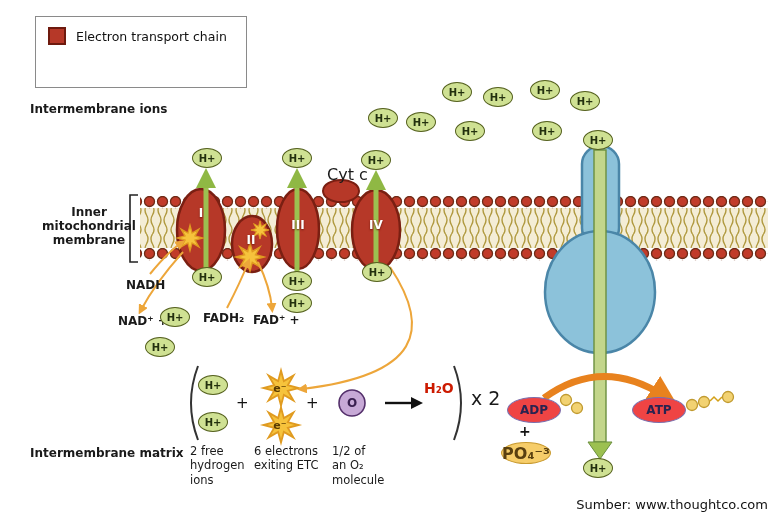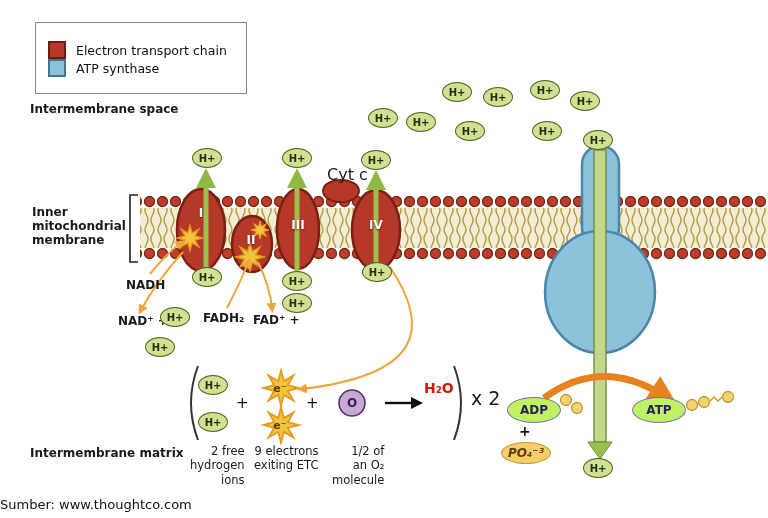--- a/index.html
+++ b/index.html
@@ -4,50 +4,50 @@
 <style>
   * { margin:0; padding:0; box-sizing:border-box; }
   html,body { width:768px; height:518px; }
   body {
     position:relative; background:#ffffff; overflow:hidden;
     font-family:"DejaVu Sans","Liberation Sans",sans-serif; color:#1a1a1a;
   }
   svg.canvas { position:absolute; left:0; top:0; }
   .lbl { position:absolute; font-size:12px; color:#1a1a1a; line-height:1.15; }
   .bold { font-weight:bold; }
-  .pre { white-space:pre-line;text-align:right; }
+  .pre { white-space:pre-line; }
   .small { font-size:11.5px; line-height:1.25; }
   .hplus {
     position:absolute; width:30px; height:20px; border-radius:50%;
     background:#cfe193; border:1.6px solid #55611f;
     display:flex; align-items:center; justify-content:center;
     font-size:10px; font-weight:bold; color:#23300e;
   }
   .ovalmol {
     position:absolute; border-radius:50%;
     display:flex; align-items:center; justify-content:center; font-weight:bold;
   }
-  .adp-atp { width:54px; height:26px; background:#bef264; border:1.5px solid #7a6fae; color:#2a2350; font-size:12px; }
-  .po4 { width:50px; height:22px; background:#f6cd6a; border:1.5px solid #c89a30; color:#5a4010; font-size:12px;font-style:italic; }
+  .adp-atp { width:54px; height:26px; background:#ef4444; border:1.5px solid #7a6fae; color:#2a2350; font-size:12px; }
+  .po4 { width:50px; height:22px; background:#f6cd6a; border:1.5px solid #c89a30; color:#5a4010; font-size:16px; }
   .roman { position:absolute; color:#ffffff; font-weight:bold; font-size:12px; transform:translate(-50%,-50%); text-shadow:0 1px 2px #6e1a0e; }
   .estar { position:absolute; transform:translate(-50%,-50%); font-size:11px; font-weight:bold; color:#5a3a00; }
   .olabel { position:absolute; transform:translate(-50%,-50%); font-size:12px; font-weight:bold; color:#3a2050; }
   .plus { position:absolute; font-size:15px; color:#111; }
   .h2o { position:absolute; font-size:14px; font-weight:bold; color:#cc1a00; }
   .legend {
-    position:absolute; left:35px; top:22px; width:212px; height:72px;
-    background:#fff; border:1.5px solid #8a8a8a; padding:18px 12px;
+    position:absolute; left:35px; top:16px; width:212px; height:72px;
+    background:#fff; border:1.5px solid #8a8a8a; padding:10px 12px;
     display:flex; flex-direction:column; justify-content:space-between;
   }
   .legend-row { display:flex; align-items:center; gap:10px; }
   .swatch { width:18px; height:18px; display:inline-block; flex:0 0 auto; }
   .sw-red { background:#b63828; border:2px solid #6e1a0e; }
   .sw-blue { background:#8cc2da; border:2px solid #3f7690; }
   .legend-label { font-size:12.5px; color:#111; }
-  .source { position:absolute; left:0; top:497px; width:768px; text-align:left; font-size:13px; color:#111; }
+  .source { position:absolute; left:0; top:497px; width:768px; text-align:right; font-size:13px; color:#111; }
 </style>
 </head>
 <body>
 
 <svg class="canvas" width="768" height="518" viewBox="0 0 768 518">
   <defs>
     <pattern id="pHeads" width="13" height="13" patternUnits="userSpaceOnUse">
       <circle cx="6.5" cy="6.5" r="5" fill="#c13b2a" stroke="#6e2a16" stroke-width="1.3"></circle>
     </pattern>
     <pattern id="pTails" width="13" height="39" patternUnits="userSpaceOnUse">
@@ -123,28 +123,24 @@
     <path d="M710 401 l4 -4 l4 4 l4 -4" fill="none" stroke="#d4a017" stroke-width="1.5"></path>
     <circle cx="728" cy="397" r="5.5" fill="#f2d272" stroke="#c09a30" stroke-width="1.3"></circle>
   </g>
 </svg>
 
 <div class="legend">
   <div class="legend-row">
     <span class="swatch sw-red"></span>
     <span class="legend-label">Electron transport chain</span>
   </div>
-  <div class="legend-row">
-    <span class="swatch sw-blue"></span>
-    <span class="legend-label">ATP synthase</span>
-  </div>
 </div>
 
-<div class="lbl bold" style="left:30px;top:103px">Intermembrane space</div>
-<div class="lbl bold pre" style="left:32px;top:206px;width:98px;text-align:left">Inner
+<div class="lbl bold" style="left:30px;top:103px">Intermembrane ions</div>
+<div class="lbl bold pre" style="left:40px;top:206px;width:98px;text-align:center">Inner
 mitochondrial
 membrane</div>
 <div class="lbl bold" style="left:30px;top:447px">Intermembrane matrix</div>
 
 <div class="lbl bold" style="left:126px;top:279px">NADH</div>
 <div class="lbl bold" style="left:118px;top:315px">NAD⁺ +</div>
 <div class="lbl bold" style="left:203px;top:312px">FADH₂</div>
 <div class="lbl bold" style="left:253px;top:314px">FAD⁺ +</div>
 <div class="lbl" style="left:327px;top:166px;font-size:16px">Cyt c</div>
 
@@ -178,21 +174,21 @@
 <div class="plus" style="left:236px;top:394px">+</div>
 <div class="estar" style="left:280px;top:388px">e⁻</div>
 <div class="estar" style="left:280px;top:425px">e⁻</div>
 <div class="plus" style="left:306px;top:394px">+</div>
 <div class="olabel" style="left:352px;top:403px">O</div>
 <div class="h2o" style="left:424px;top:380px">H₂O</div>
 <div class="lbl" style="left:471px;top:388px;font-size:19px">x 2</div>
 <div class="lbl small pre" style="left:190px;top:444px">2 free
 hydrogen
 ions</div>
-<div class="lbl small pre" style="left:254px;top:444px">9 electrons
+<div class="lbl small pre" style="left:254px;top:444px">6 electrons
 exiting ETC</div>
 <div class="lbl small pre" style="left:332px;top:444px">1/2 of
 an O₂
 molecule</div>
 
 <div class="ovalmol adp-atp" style="left:507px;top:397px">ADP</div>
 <div class="plus bold" style="left:519px;top:423px;font-size:14px">+</div>
 <div class="ovalmol po4" style="left:501px;top:442px">PO₄⁻³</div>
 <div class="ovalmol adp-atp" style="left:632px;top:397px">ATP</div>
 

